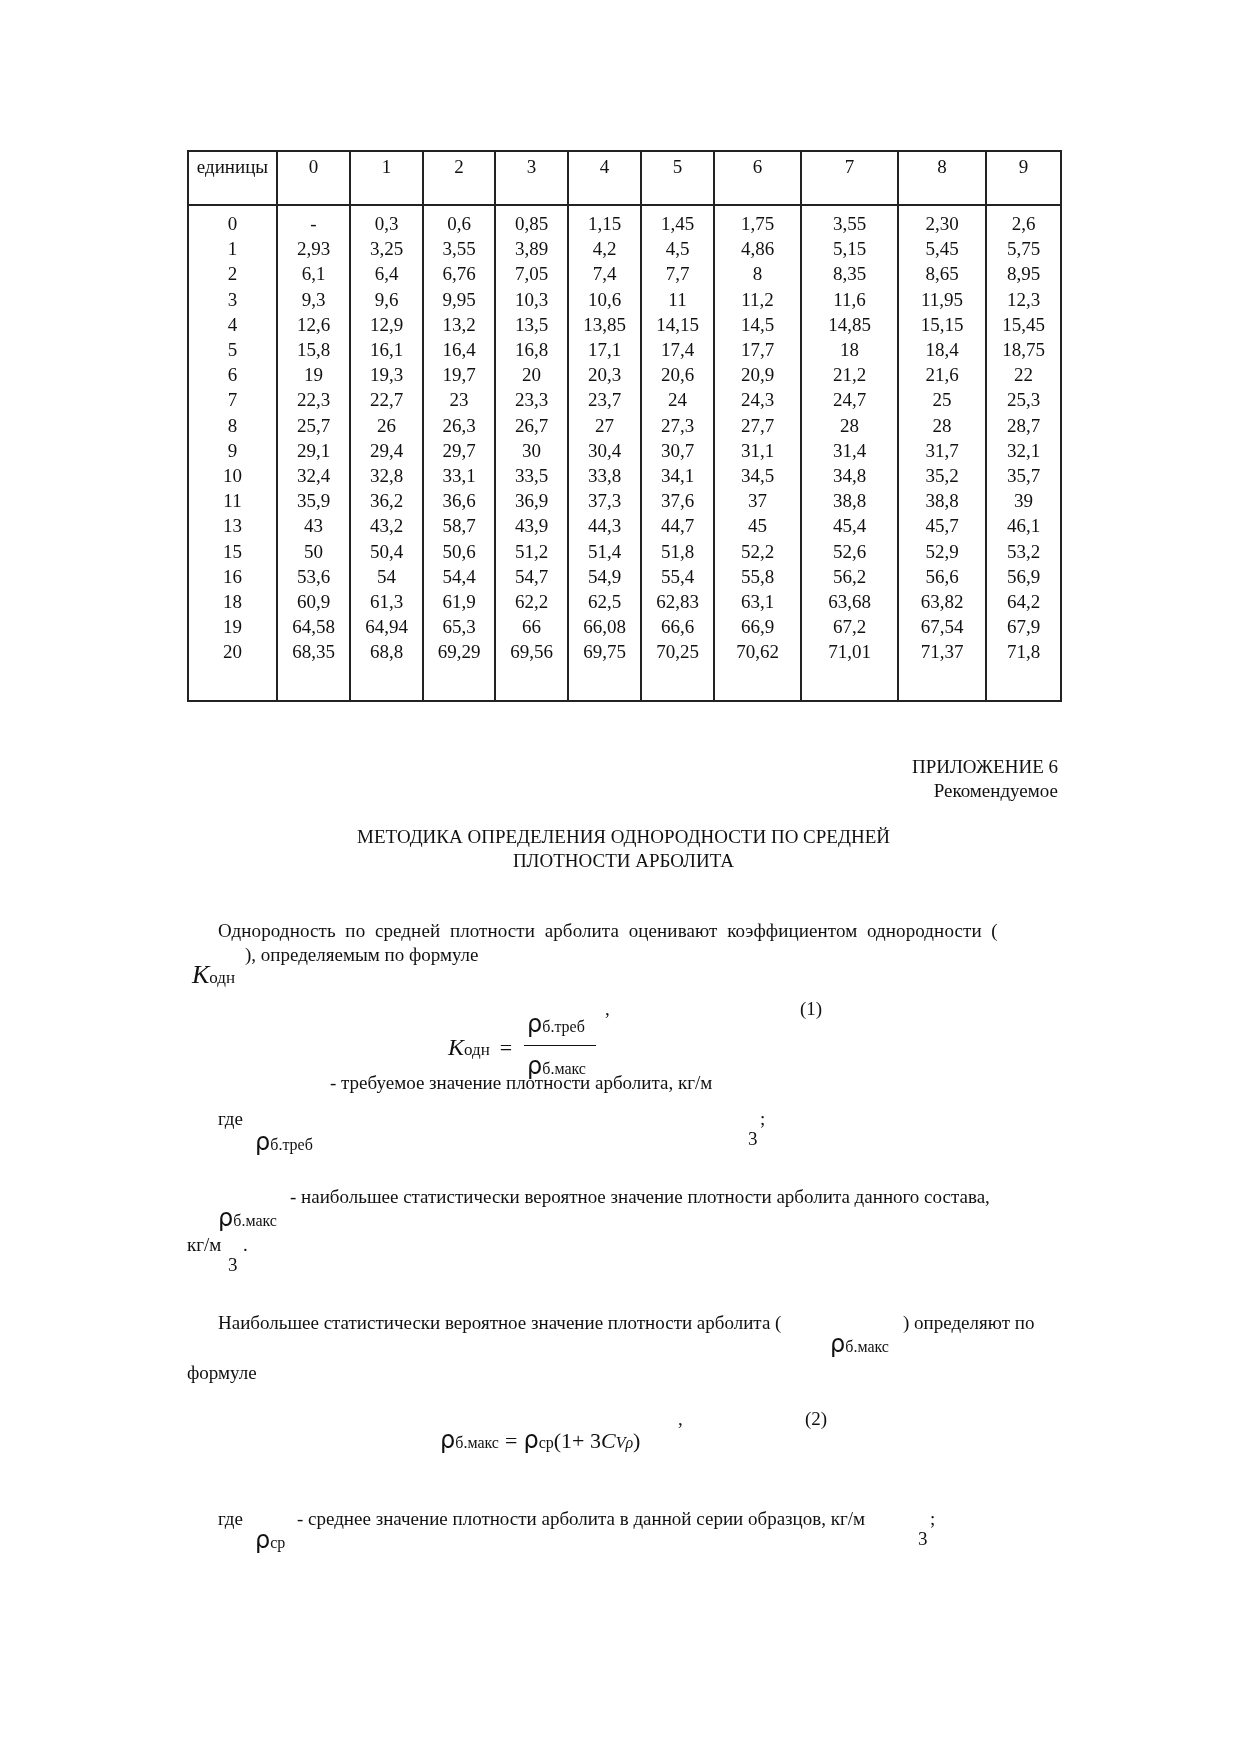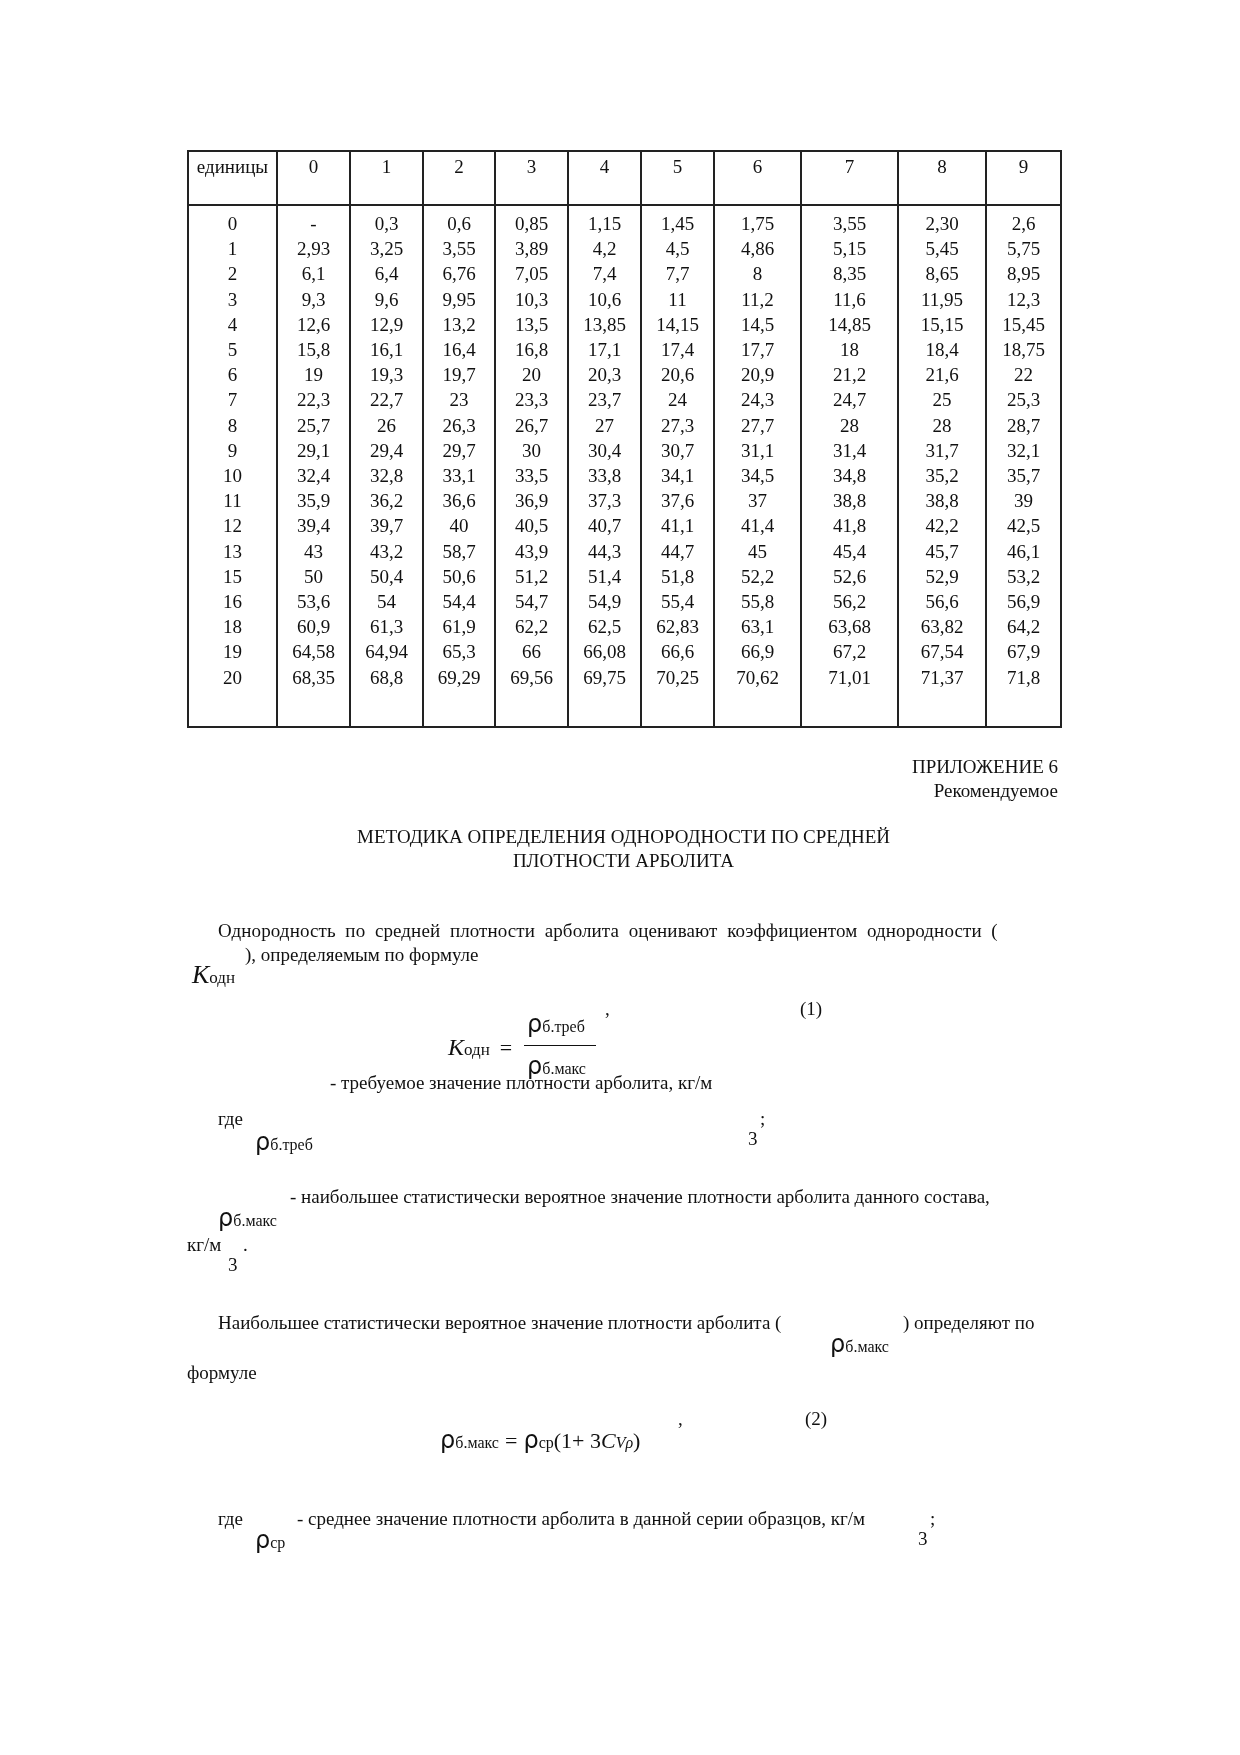--- a/index.html
+++ b/index.html
@@ -189,33 +189,20 @@
         <td>36,6</td>
         <td>36,9</td>
         <td>37,3</td>
         <td>37,6</td>
         <td>37</td>
         <td>38,8</td>
         <td>38,8</td>
         <td>39</td>
       </tr>
       <tr>
-        <td>12</td>
-        <td>39,4</td>
-        <td>39,7</td>
-        <td>40</td>
-        <td>40,5</td>
-        <td>40,7</td>
-        <td>41,1</td>
-        <td>41,4</td>
-        <td>41,8</td>
-        <td>42,2</td>
-        <td>42,5</td>
-      </tr>
-      <tr>
         <td>13</td>
         <td>43</td>
         <td>43,2</td>
         <td>58,7</td>
         <td>43,9</td>
         <td>44,3</td>
         <td>44,7</td>
         <td>45</td>
         <td>45,4</td>
         <td>45,7</td>

